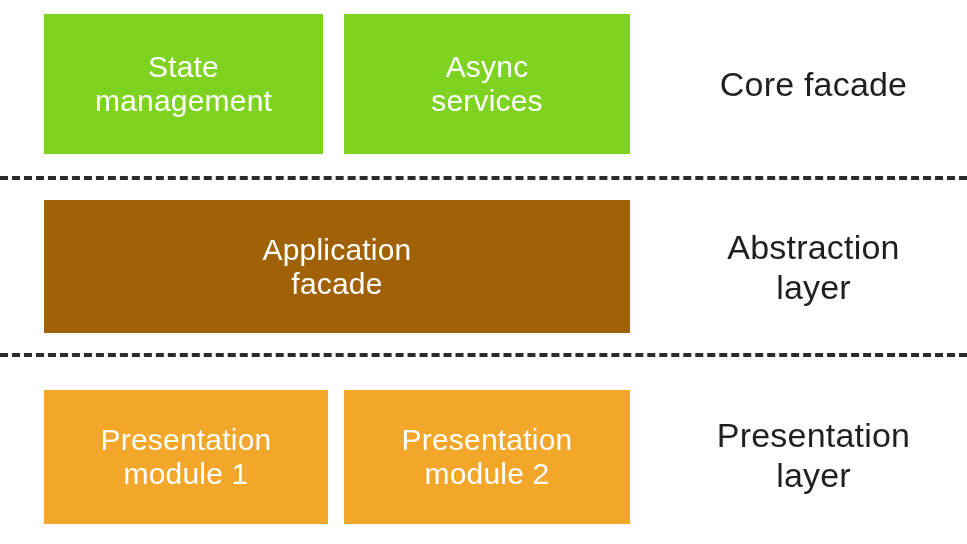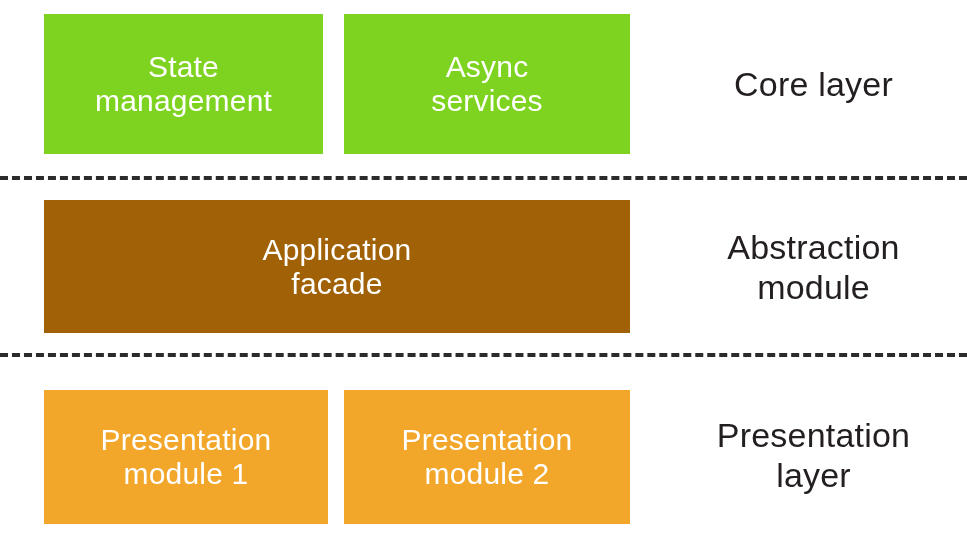--- a/index.html
+++ b/index.html
@@ -80,29 +80,29 @@
 <body>
 
 <div id="diagram">
 
   <div class="box box-green" id="box-async-services">Async
 services</div>
 
   <div class="box box-green" id="box-state-management">State
 management</div>
 
-  <div class="layer-label" id="layer-label-core">Core layer</div>
+  <div class="layer-label" id="layer-label-core">Core facade</div>
 
   <div class="divider" id="divider-core-abstraction"></div>
 
   <div class="box box-blue" id="box-application-facade">Application
 facade</div>
 
   <div class="layer-label" id="layer-label-abstraction">Abstraction
-module</div>
+layer</div>
 
   <div class="divider" id="divider-abstraction-presentation"></div>
 
   <div class="box box-orange" id="box-presentation-module-1">Presentation
 module 1</div>
 
   <div class="box box-orange" id="box-presentation-module-2">Presentation
 module 2</div>
 
   <div class="layer-label" id="layer-label-presentation">Presentation

